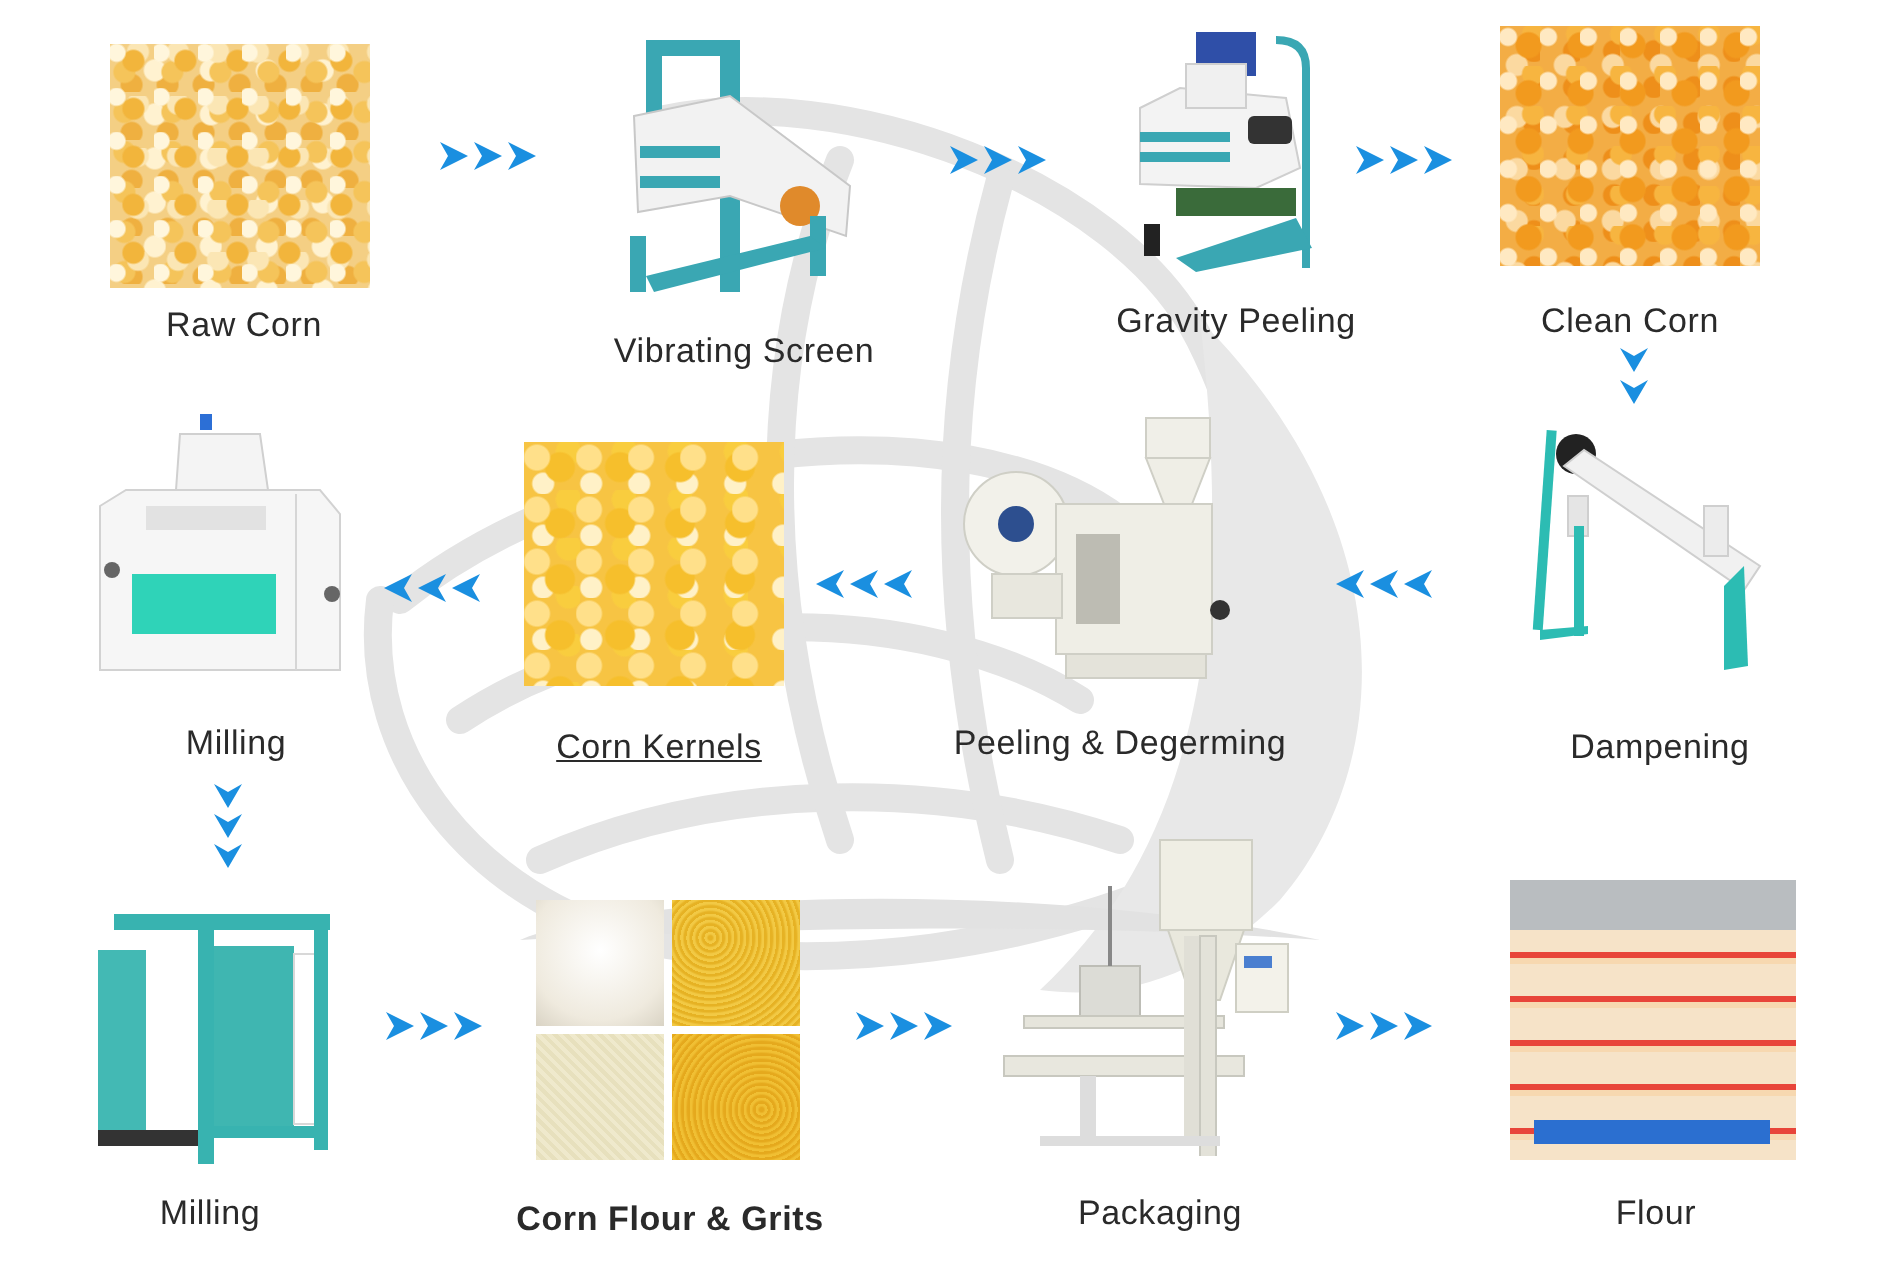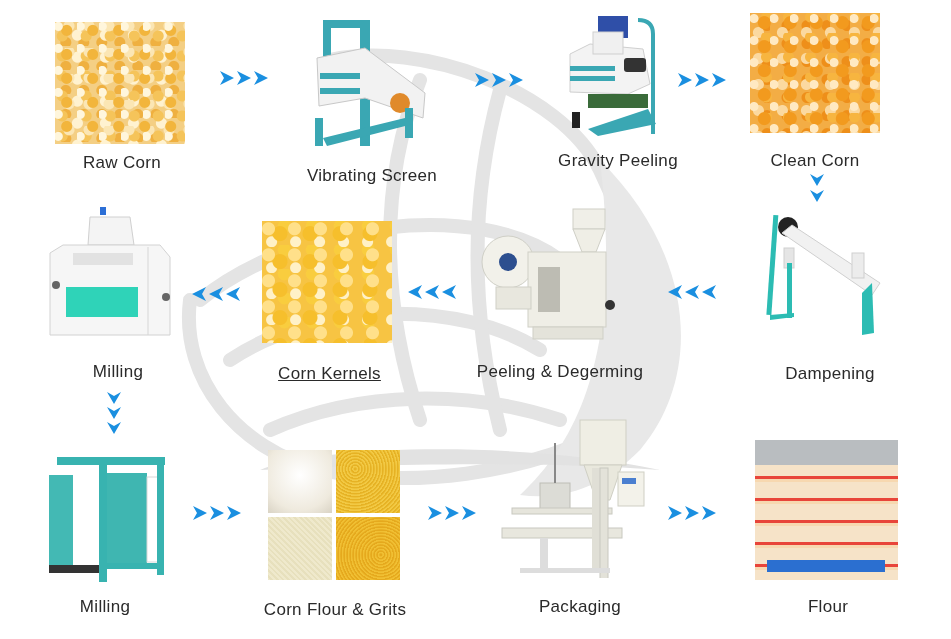--- a/index.html
+++ b/index.html
@@ -266,21 +266,21 @@
       </g>
     </svg>
 </div>
 
 <div class="step" style="left:268px; top:450px; width:133px; height:130px;">
   <div class="pic flour-white" style="left:0; top:0; width:64px; height:63px;"></div>
   <div class="pic grits-yellow" style="left:68px; top:0; width:64px; height:63px;"></div>
   <div class="pic flour-cream" style="left:0; top:67px; width:64px; height:63px;"></div>
   <div class="pic grits-gold" style="left:68px; top:67px; width:64px; height:63px;"></div>
 </div>
-<div class="label" style="left:250px; top:600px; width:170px;">Corn Flour &amp; Grits</div>
+<div class="label" style="left:250px; top:600px; width:170px;font-weight:bold;">Corn Flour &amp; Grits</div>
 
 <div class="arrows" style="left:428px; top:503px;">
   <svg width="52" height="20">
       <g fill="#1a8fe0">
         <polygon points="0,3 14,10 0,17 4,10"></polygon>
         <polygon points="17,3 31,10 17,17 21,10"></polygon>
         <polygon points="34,3 48,10 34,17 38,10"></polygon>
       </g>
     </svg>
 </div>

